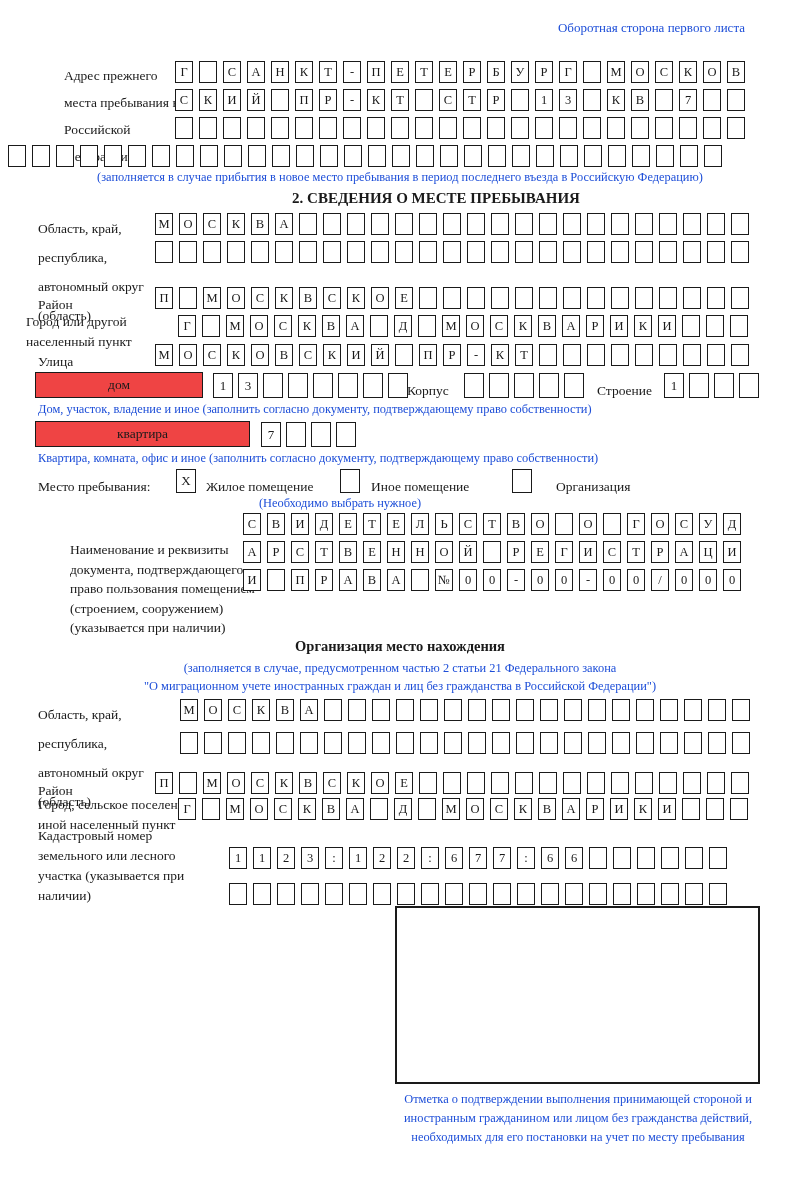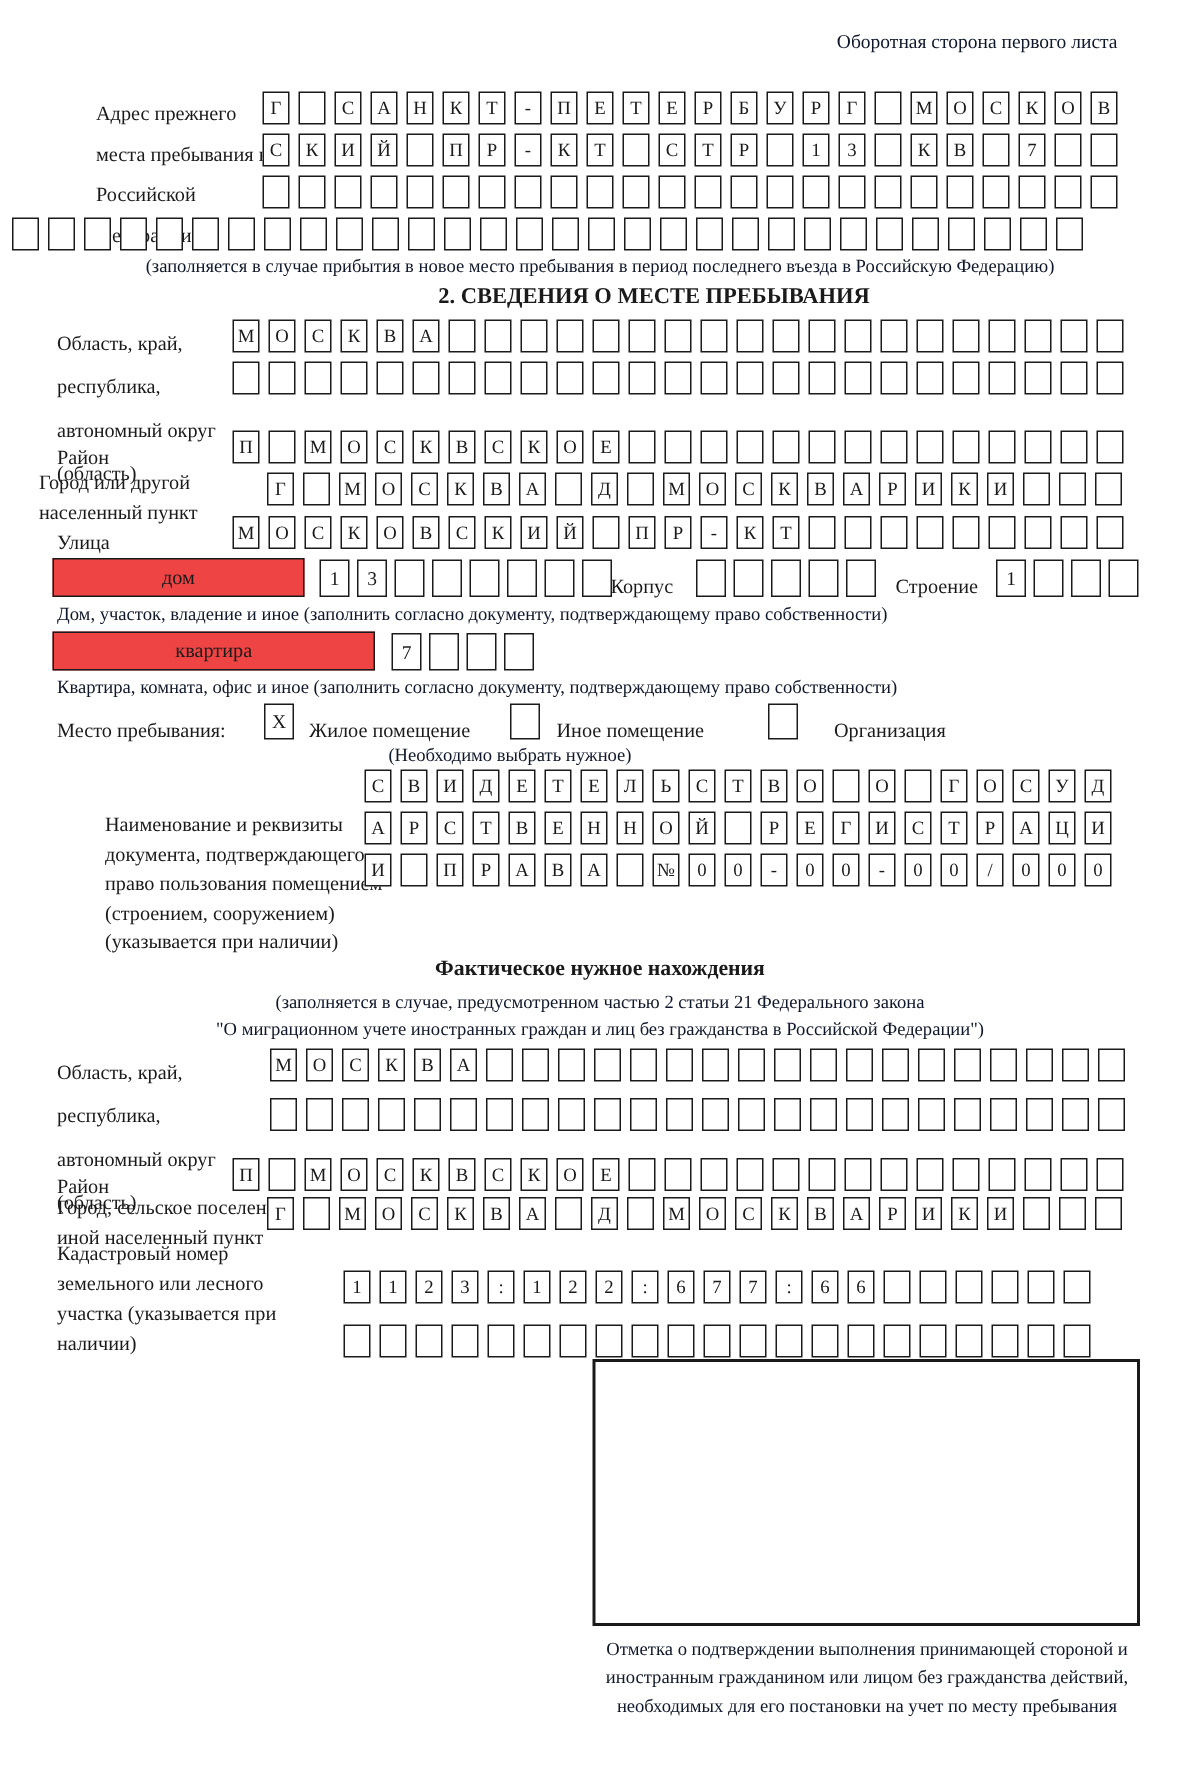--- a/index.html
+++ b/index.html
@@ -1,20 +1,20 @@
 <!DOCTYPE html>
 <html><head>
 <meta charset="utf-8">
 <style>
   html,body{margin:0;padding:0;background:#fff;}
   #page{position:relative;width:800px;height:1180px;background:#fff;
         font-family:"Liberation Serif","DejaVu Serif",serif;color:#1a1a1a;overflow:hidden;}
   .abs{position:absolute;}
   .lbl{font-size:13.5px;line-height:29px;color:#1a1a1a;}
-  .cap{font-size:12.4px;color:#0f172a;font-family:Liberation Serif, serif;}
+  .cap{font-size:12.4px;color:#1d4ed8;font-family:Liberation Serif, serif;}
   .center{text-align:center;}
   .bold{font-weight:bold;}
   .row{display:flex;gap:6px;}
   .row.lg{gap:5px;}
   .cell{box-sizing:border-box;width:18px;height:22px;border:1.7px solid #1a1a1a;
         display:flex;align-items:center;justify-content:center;
         font-size:12.5px;font-family:"Liberation Serif","DejaVu Serif",serif;background:#fff;}
   .row.lg .cell{width:20px;height:25px;font-size:13px;}
   .bigbox{box-sizing:border-box;border:1.7px solid #1a1a1a;height:26px;
           display:flex;align-items:center;justify-content:center;font-size:13.5px;background:#ef4444;}
@@ -397,21 +397,21 @@
       <div class="cell">0</div>
       <div class="cell">-</div>
       <div class="cell">0</div>
       <div class="cell">0</div>
       <div class="cell">/</div>
       <div class="cell">0</div>
       <div class="cell">0</div>
       <div class="cell">0</div>
     </div>
 
-  <div class="abs center bold" style="top:638px;left:0;width:800px;font-size:14.5px;">Фактическое нужное нахождения</div>
+  <div class="abs center bold" style="top:638px;left:0;width:800px;font-size:14.5px;">Организация место нахождения</div>
   <div class="abs cap center" style="top:661px;left:0;width:800px;">(заполняется в случае, предусмотренном частью 2 статьи 21 Федерального закона</div>
   <div class="abs cap center" style="top:679px;left:0;width:800px;">"О миграционном учете иностранных граждан и лиц без гражданства в Российской Федерации")</div>
 
   <div class="abs lbl" style="top:700px;left:38px;width:128px;">Область, край, республика, автономный округ (область)</div>
   <div class="abs row" style="top:699px;left:180px;">
       <div class="cell">М</div>
       <div class="cell">О</div>
       <div class="cell">С</div>
       <div class="cell">К</div>
       <div class="cell">В</div>

